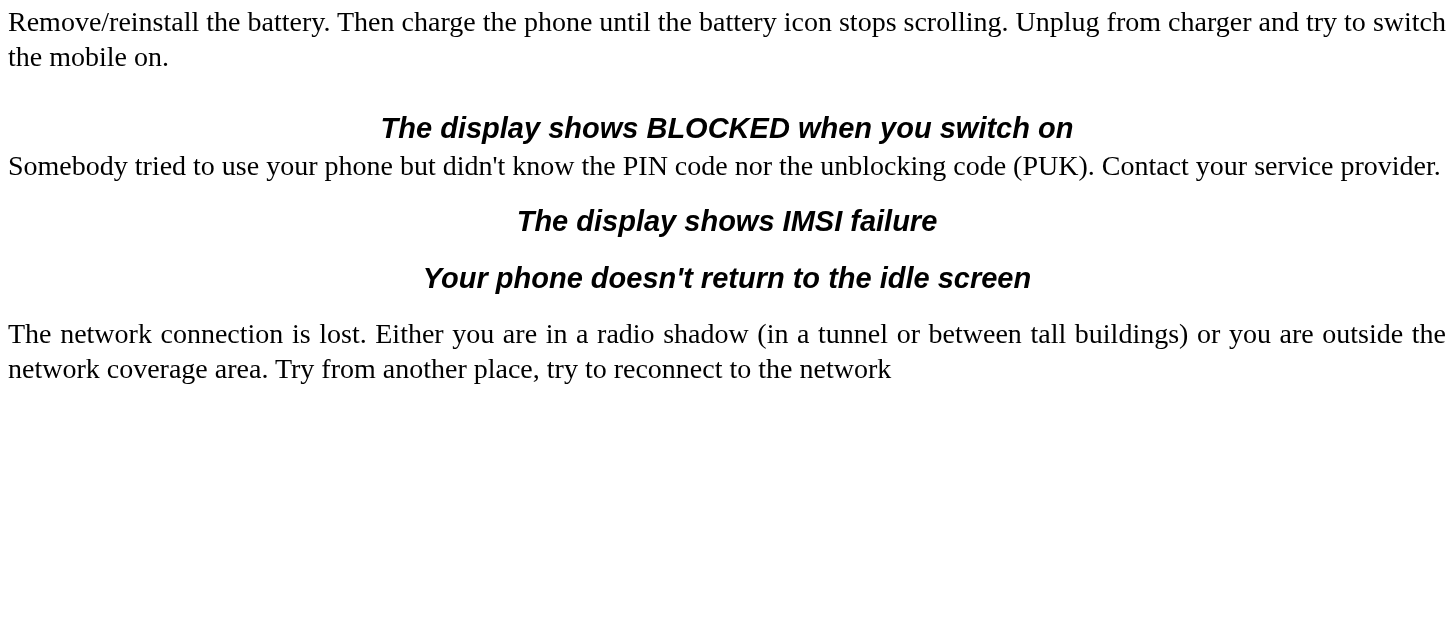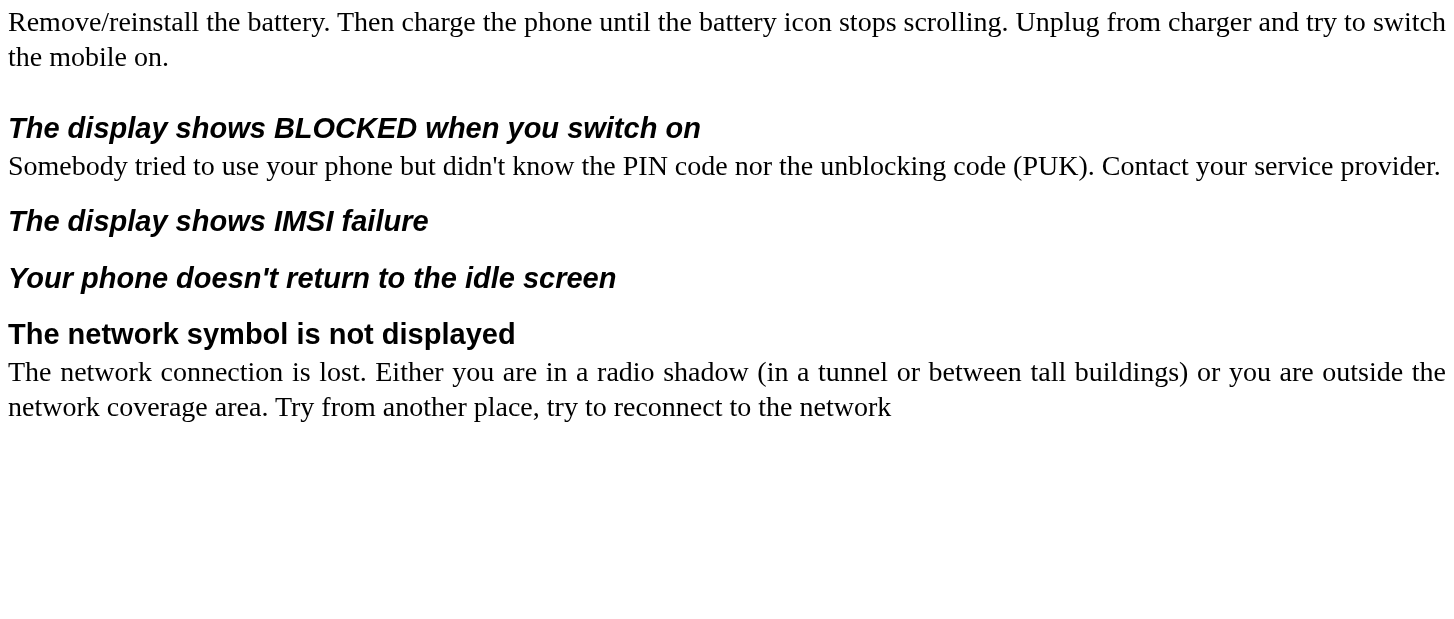--- a/index.html
+++ b/index.html
@@ -24,20 +24,21 @@
     .body-text:last-child {
       margin-bottom: 0;
     }
     .heading {
       font-family: Arial, Helvetica, sans-serif;
       font-weight: bold;
       font-style: italic;
       font-size: 29px;
       margin-top: 4px;
       margin-bottom: 2px;
+      text-align: center;
     }
     .heading.no-italic {
       font-style: normal;
     }
     .section {
       margin-bottom: 20px;
     }
     .section:last-child {
       margin-bottom: 0;
     }
@@ -60,15 +61,14 @@
 
 <div class="section">
   <h2 class="heading">The display shows IMSI failure</h2>
 </div>
 
 <div class="section">
   <h2 class="heading">Your phone doesn't return to the idle screen</h2>
 </div>
 
 <div class="section last-cut">
-  <h2 class="heading no-italic">The network symbol is not displayed</h2>
   <p class="body-text">The network connection is lost. Either you are in a radio shadow (in a tunnel or between tall buildings) or you are outside the network coverage area. Try from another place, try to reconnect to the network</p>
 </div>
 
 </body></html>

